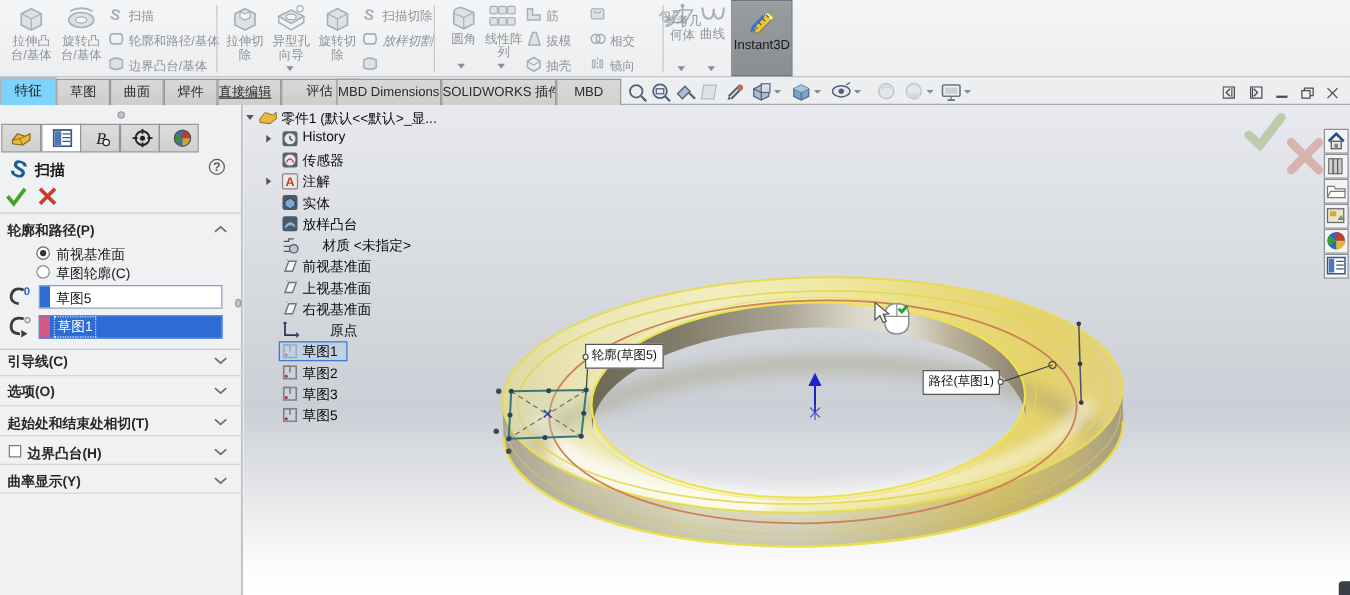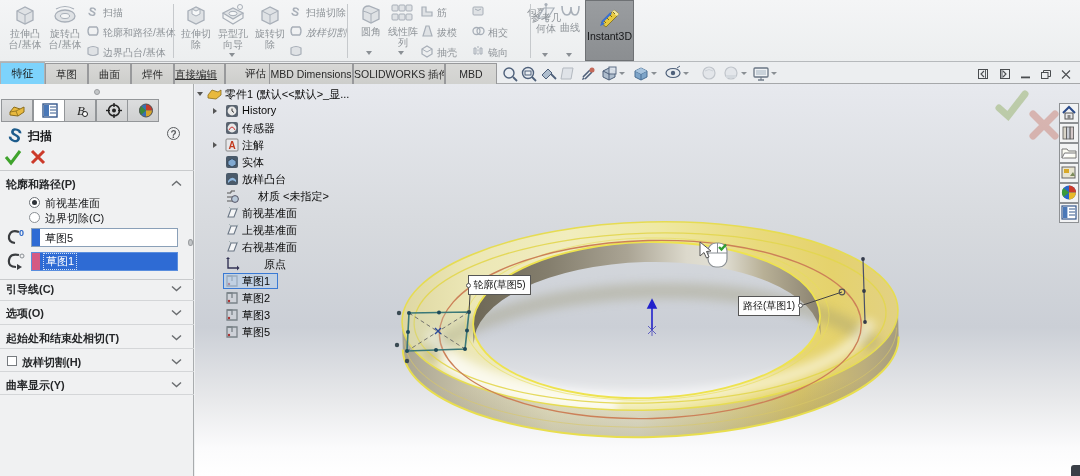--- a/index.html
+++ b/index.html
@@ -261,21 +261,21 @@
     </svg>
 <div class="abs" style="left:0;top:86px;width:194px;height:1px;background:#c9cbcd;"></div>
 <div class="abs" style="left:6px;top:93px;font-size:11px;font-weight:bold;color:#26282a;">轮廓和路径(P)</div>
 <svg class="abs" style="left:171px;top:96px" width="11" height="7" viewBox="0 0 11 7">
       <path d="M1 5.5 L5.5 1.5 L10 5.5" fill="none" stroke="#6a6d70" stroke-width="1.4"></path>
     </svg>
 <div class="abs" style="left:29px;top:113px;width:11px;height:11px;border-radius:50%;border:1px solid #6a6f74;background:#fff;"></div>
 <div class="abs" style="left:32px;top:116px;width:5px;height:5px;border-radius:50%;background:#2e3338;"></div>
 <div class="abs" style="left:45px;top:112px;font-size:11px;color:#17181a;">前视基准面</div>
 <div class="abs" style="left:29px;top:128px;width:11px;height:11px;border-radius:50%;border:1px solid #8a8f94;background:#fff;"></div>
-<div class="abs" style="left:45px;top:127px;font-size:11px;color:#17181a;">边界切除(C)</div>
+<div class="abs" style="left:45px;top:127px;font-size:11px;color:#17181a;">草图轮廓(C)</div>
 <svg class="abs" style="left:5px;top:143px" width="24" height="20" viewBox="0 0 24 20">
       <path d="M14 5 Q6 2 4 9 Q3 15 10 16" fill="none" stroke="#3a3d40" stroke-width="2.2"></path>
       <text x="14" y="9" font-size="9" font-weight="bold" fill="#2a66c8">0</text>
     </svg>
 <div class="abs" style="left:31px;top:144px;width:147px;height:19px;background:#fff;border:1px solid #8aa0b8;"></div>
 <div class="abs" style="left:32px;top:145px;width:8px;height:17px;background:#2e6bd4;"></div>
 <div class="abs" style="left:45px;top:147px;font-size:11px;color:#17181a;">草图5</div>
 <svg class="abs" style="left:5px;top:167px" width="24" height="20" viewBox="0 0 24 20">
       <path d="M14 4 Q5 2 4 9 Q3 16 11 16" fill="none" stroke="#3a3d40" stroke-width="2.2"></path>
       <path d="M12 13 L17 16 L12 19" fill="#3a3d40"></path>
@@ -293,21 +293,21 @@
 <div class="abs" style="left:6px;top:222px;font-size:11px;font-weight:bold;color:#26282a;">选项(O)</div>
 <svg class="abs" style="left:171px;top:225px" width="11" height="7" viewBox="0 0 11 7">
       <path d="M1 1.5 L5.5 5.5 L10 1.5" fill="none" stroke="#6a6d70" stroke-width="1.4"></path>
     </svg>
 <div class="abs" style="left:0;top:240px;width:194px;height:1px;background:#d4d6d8;"></div>
 <div class="abs" style="left:6px;top:247px;font-size:11px;font-weight:bold;color:#26282a;">起始处和结束处相切(T)</div>
 <svg class="abs" style="left:171px;top:250px" width="11" height="7" viewBox="0 0 11 7">
       <path d="M1 1.5 L5.5 5.5 L10 1.5" fill="none" stroke="#6a6d70" stroke-width="1.4"></path>
     </svg>
 <div class="abs" style="left:0;top:264px;width:194px;height:1px;background:#d4d6d8;"></div>
-<div class="abs" style="left:22px;top:271px;font-size:11px;font-weight:bold;color:#26282a;">放样切割(H)</div>
+<div class="abs" style="left:22px;top:271px;font-size:11px;font-weight:bold;color:#26282a;">边界凸台(H)</div>
 <svg class="abs" style="left:171px;top:274px" width="11" height="7" viewBox="0 0 11 7">
       <path d="M1 1.5 L5.5 5.5 L10 1.5" fill="none" stroke="#6a6d70" stroke-width="1.4"></path>
     </svg>
 <div class="abs" style="left:0;top:287px;width:194px;height:1px;background:#d4d6d8;"></div>
 <div class="abs" style="left:6px;top:294px;font-size:11px;font-weight:bold;color:#26282a;">曲率显示(Y)</div>
 <svg class="abs" style="left:171px;top:297px" width="11" height="7" viewBox="0 0 11 7">
       <path d="M1 1.5 L5.5 5.5 L10 1.5" fill="none" stroke="#6a6d70" stroke-width="1.4"></path>
     </svg>
 <div class="abs" style="left:0;top:310px;width:194px;height:1px;background:#d4d6d8;"></div>
 <div class="abs" style="left:7px;top:272px;width:10px;height:10px;border:1px solid #777b7f;background:#fff;"></div>

